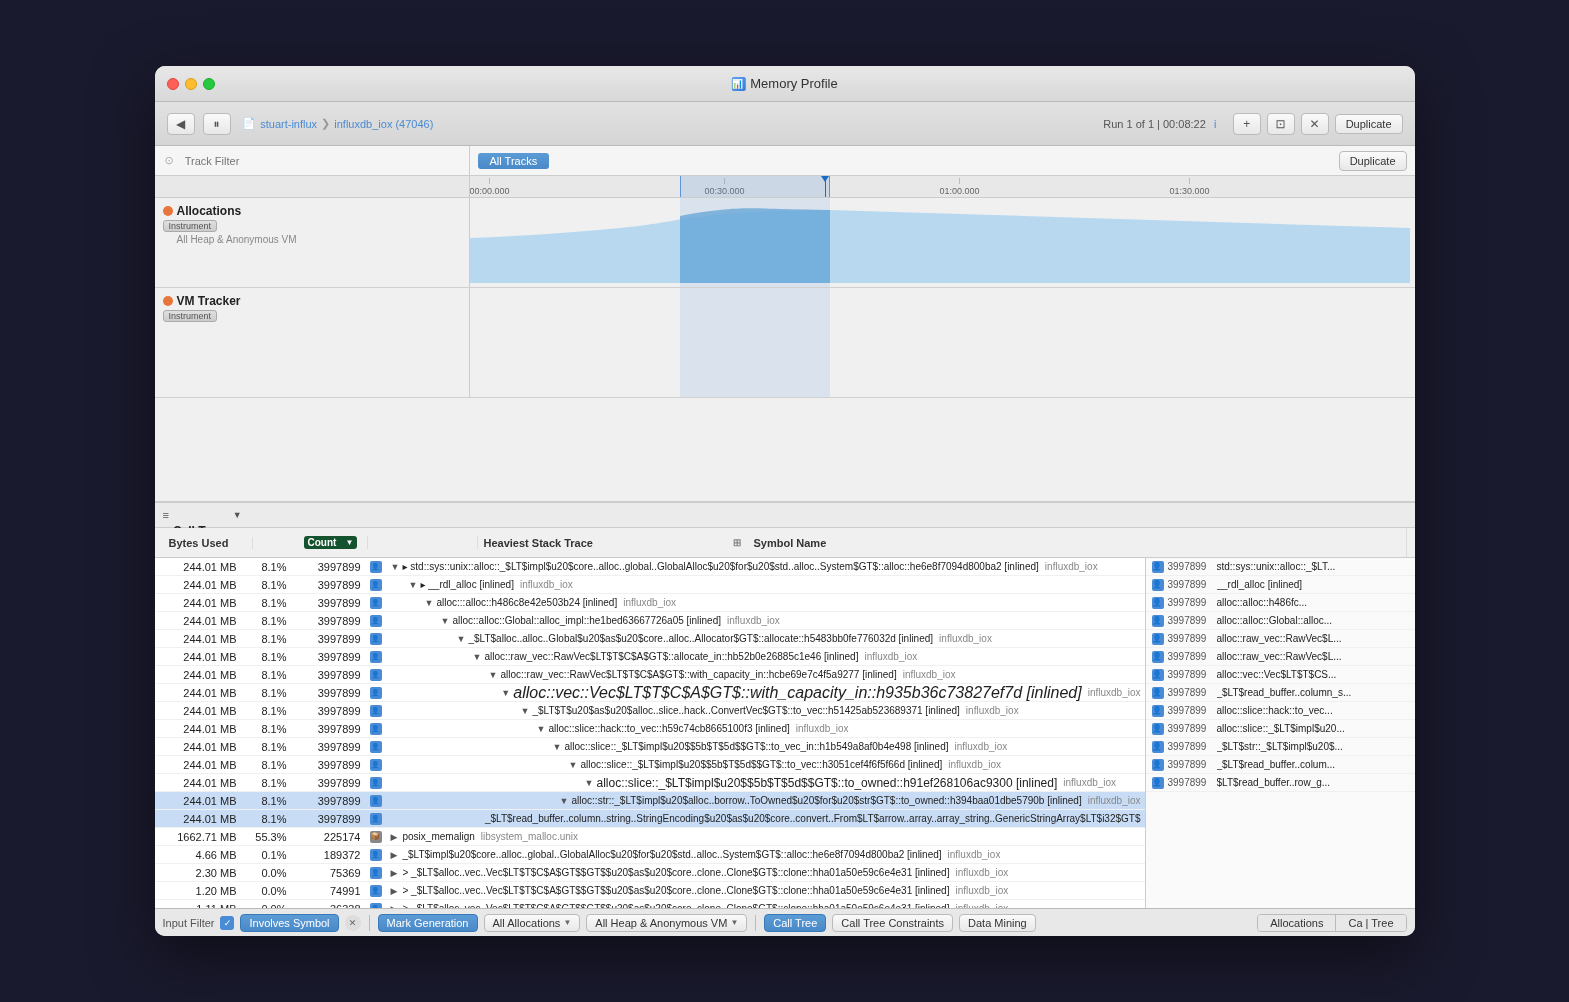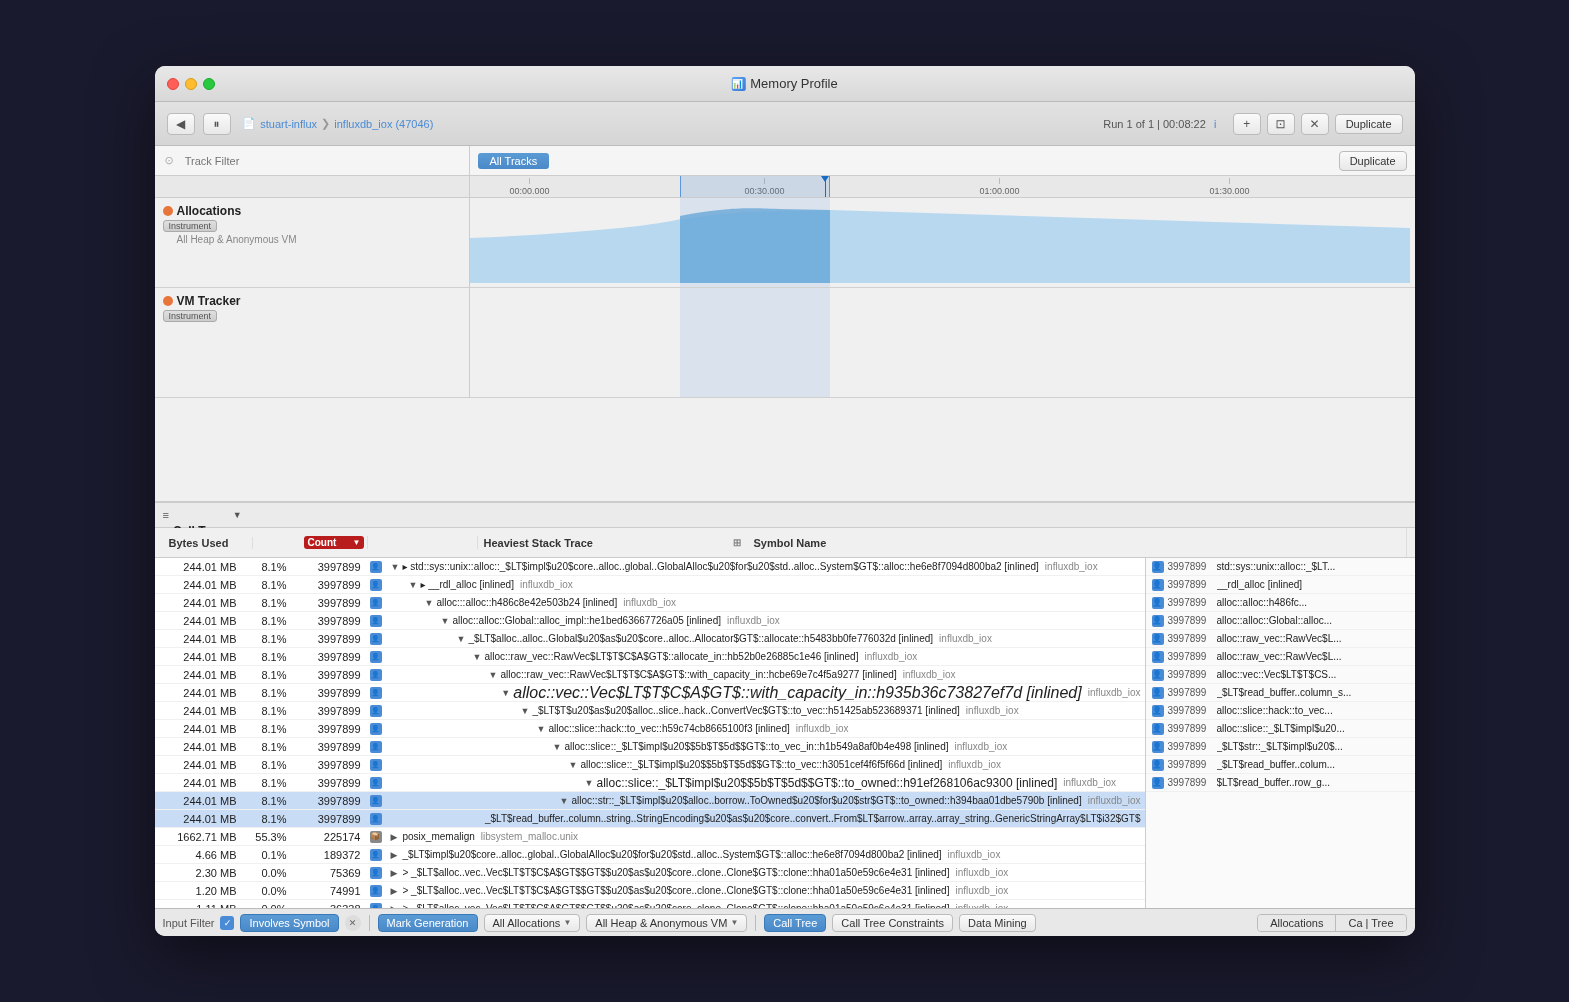--- a/index.html
+++ b/index.html
@@ -178,21 +178,20 @@
       position: relative;
       overflow: hidden;
       font-size: 10px;
       color: #666;
     }
     .ruler-mark {
       position: absolute;
       display: flex;
       flex-direction: column;
       align-items: center;
-      margin-left: 40px;
     }
     .ruler-tick {
       width: 1px;
       height: 6px;
       background: #bbb;
     }
     .ruler-label {
       font-size: 9px;
       color: #666;
       margin-top: 2px;
@@ -299,22 +298,22 @@
       align-items: center;
       gap: 3px;
       border-right: 1px solid #ddd;
     }
     .col-bytes { width: 90px; flex-shrink: 0; }
     .col-pct { width: 50px; flex-shrink: 0; }
     .col-count { width: 70px; flex-shrink: 0; display: flex; align-items: center; }
     .col-count-sort {
       display: inline-flex;
       align-items: center;
-      gap: 16px;
-      background: #b91c1c;
+      gap: 9px;
+      background: #14532d;
       color: white;
       padding: 1px 4px;
       border-radius: 3px;
       font-size: 10px;
     }
     .col-symbol { flex: 1; }
     .col-heaviest { width: 270px; flex-shrink: 0; border-right: none; }
     .sort-arrow { font-size: 8px; }
     
     .call-trees-body {

